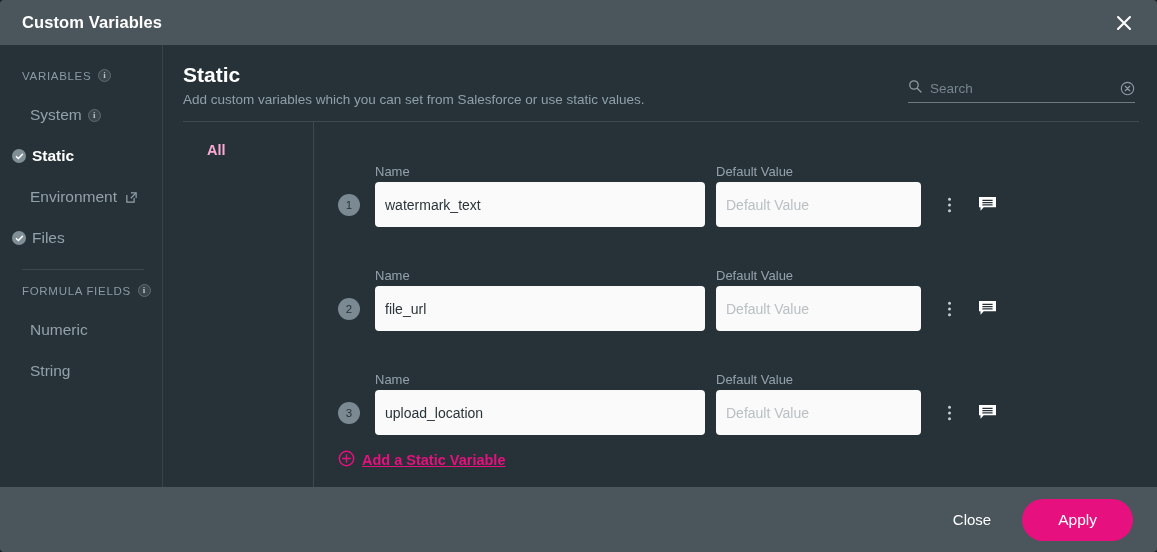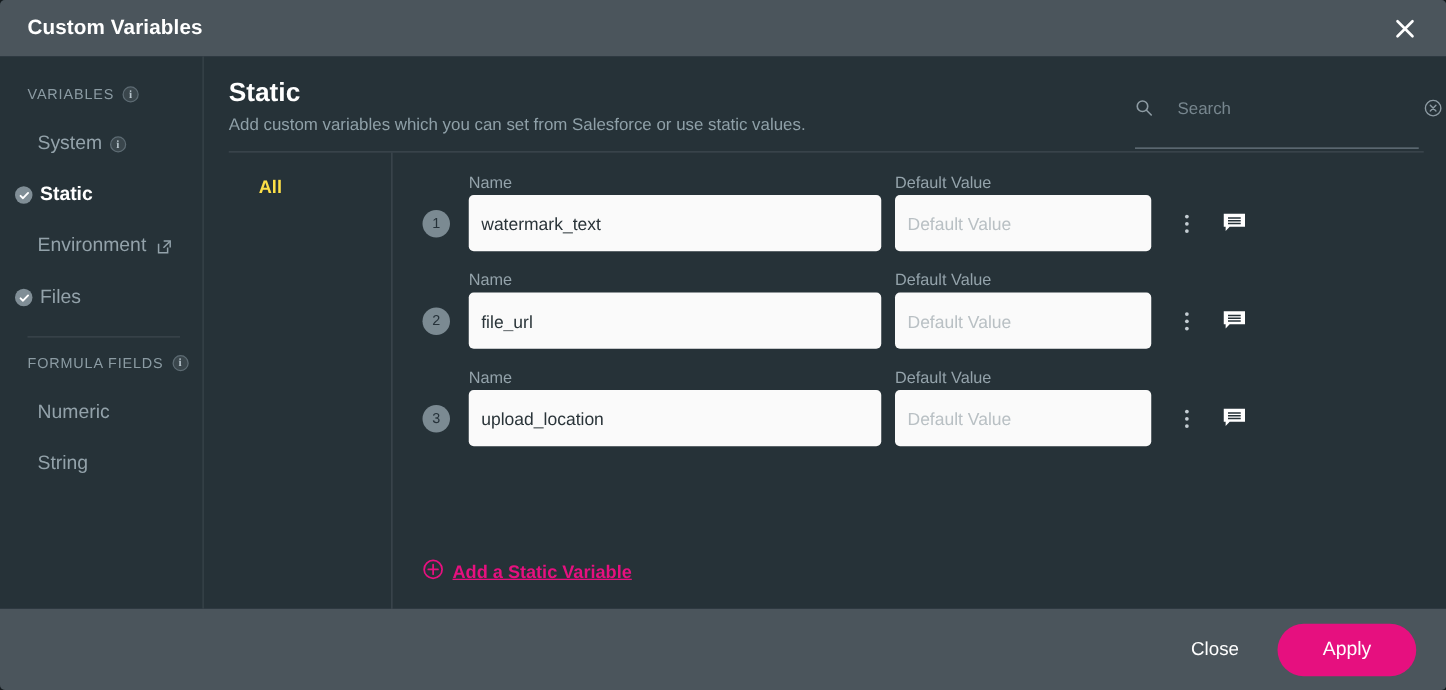--- a/index.html
+++ b/index.html
@@ -142,24 +142,24 @@
   .main-sub {
     color: #8fa0a8;
     font-size: 13.5px;
   }
   .search-wrap {
     position: absolute;
     right: 4px;
     top: 16px;
     width: 227px;
     display: flex;
-    align-items: flex-start;
-    gap: 20px;
+    align-items: center;
+    gap: 8px;
     border-bottom: 1px solid #6c7a82;
-    padding-bottom: 20px;
+    padding-bottom: 5px;
   }
   .search-input {
     flex: 1 1 auto;
     background: transparent;
     border: none;
     outline: none;
     color: #d7dee2;
     font-size: 13.5px;
     font-family: "Liberation Sans", sans-serif;
   }
@@ -181,37 +181,37 @@
   
   .folder-col {
     width: 131px;
     flex: 0 0 131px;
     border-right: 1px solid #3f4950;
     padding-top: 20px;
     display: flex;
     flex-direction: column;
   }
   .folder-item {
-    color: #fde047;
+    color: #f9a8d4;
     font-size: 14.5px;
     font-weight: bold;
     padding-left: 24px;
     cursor: pointer;
   }
   .folder-footer { margin-top: auto; padding: 0 0 18px 10px; }
 
   
   .rows-col {
     flex: 1 1 auto;
     min-width: 0;
     padding: 16px 0 0 24px;
     display: flex;
     flex-direction: column;
   }
-  .var-row { margin-bottom: 15px; }
+  .var-row { margin-bottom: 15px; margin-top: 26px; }
   .row-labels {
     display: flex;
     align-items: flex-end;
     padding-left: 37px;
     margin-bottom: 3px;
   }
   .col-label {
     color: #94a3ab;
     font-size: 13px;
   }

